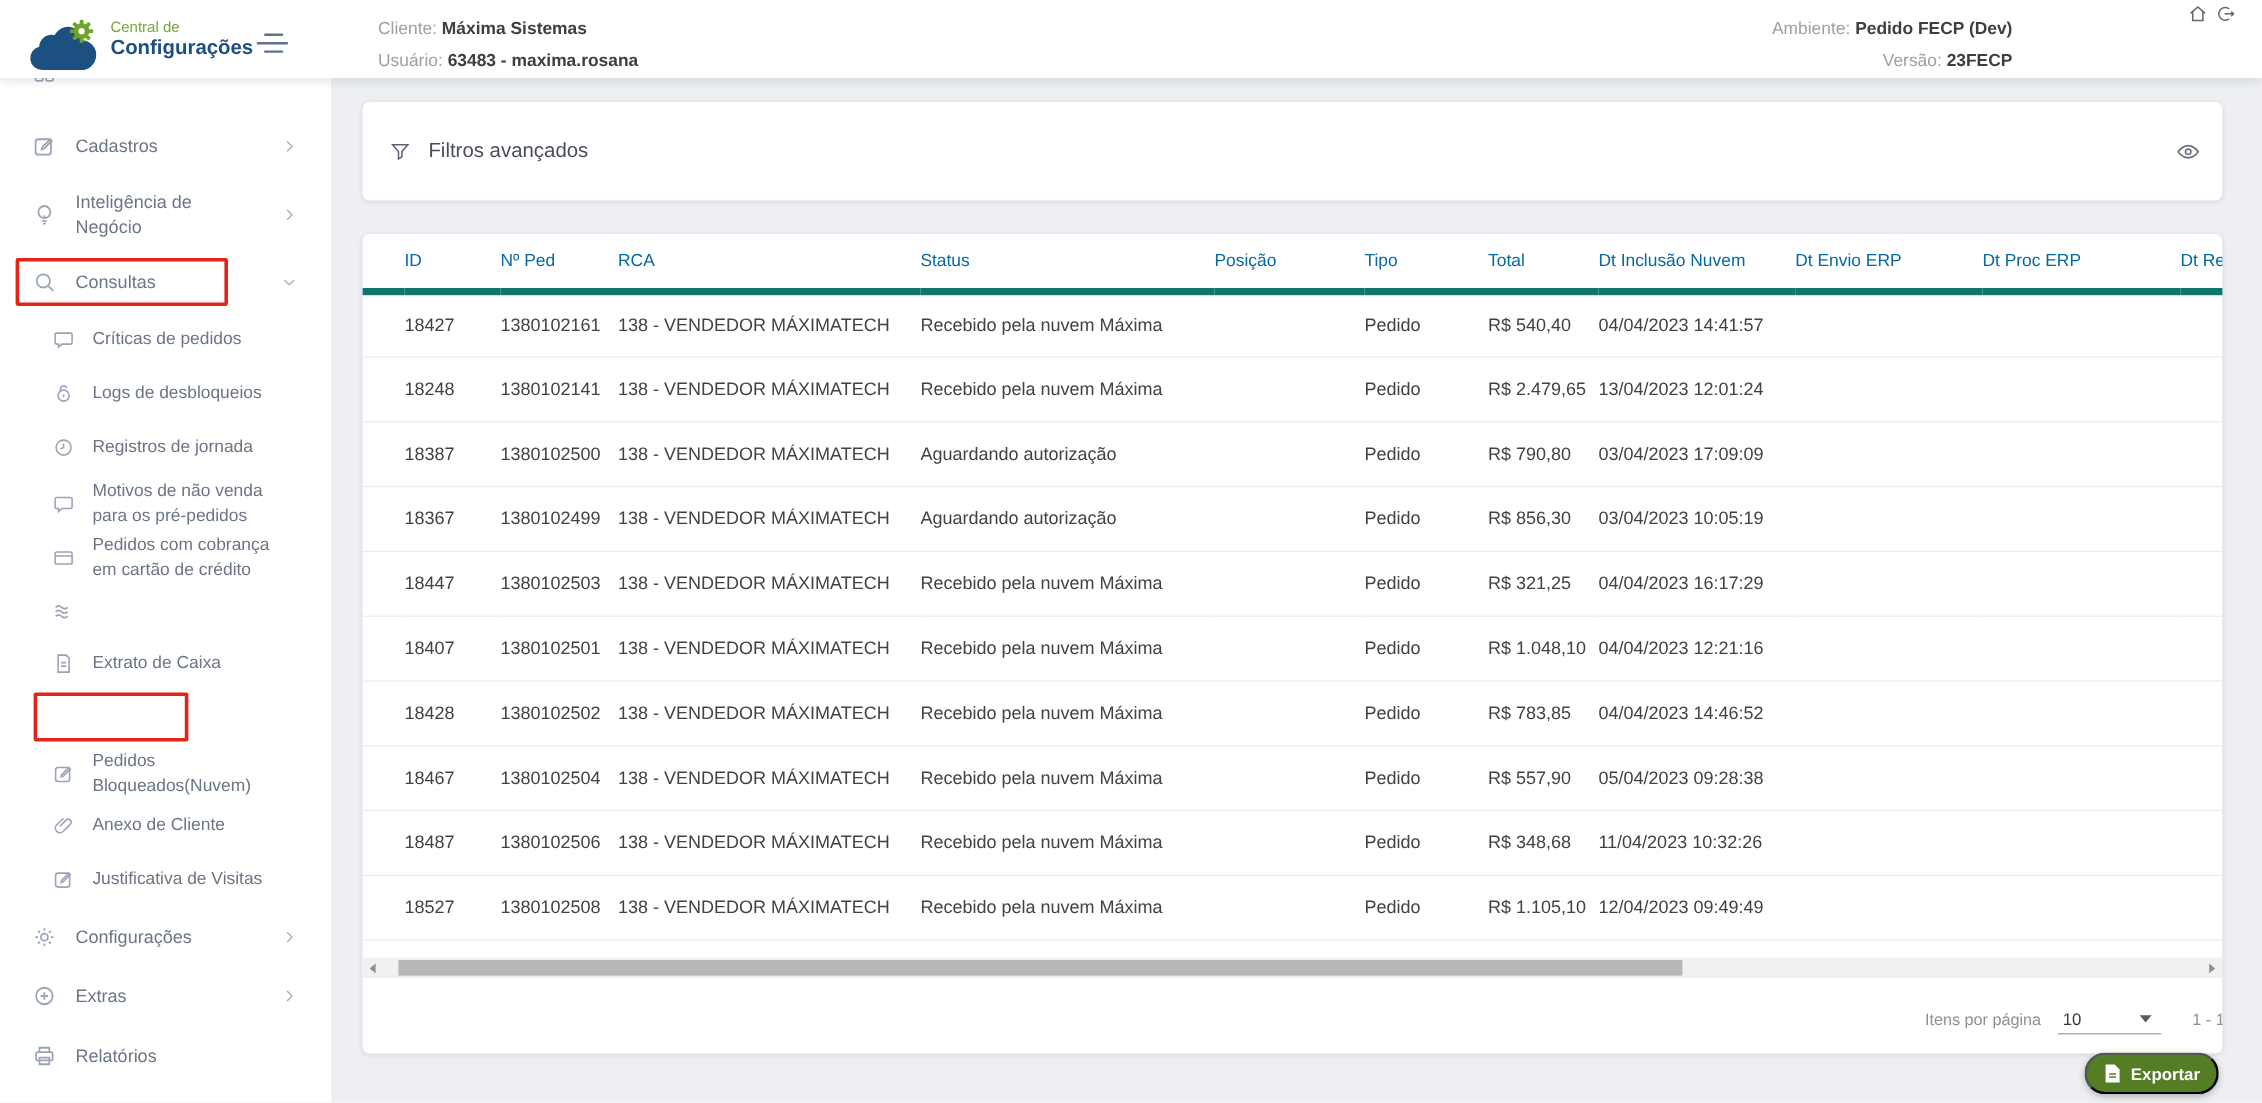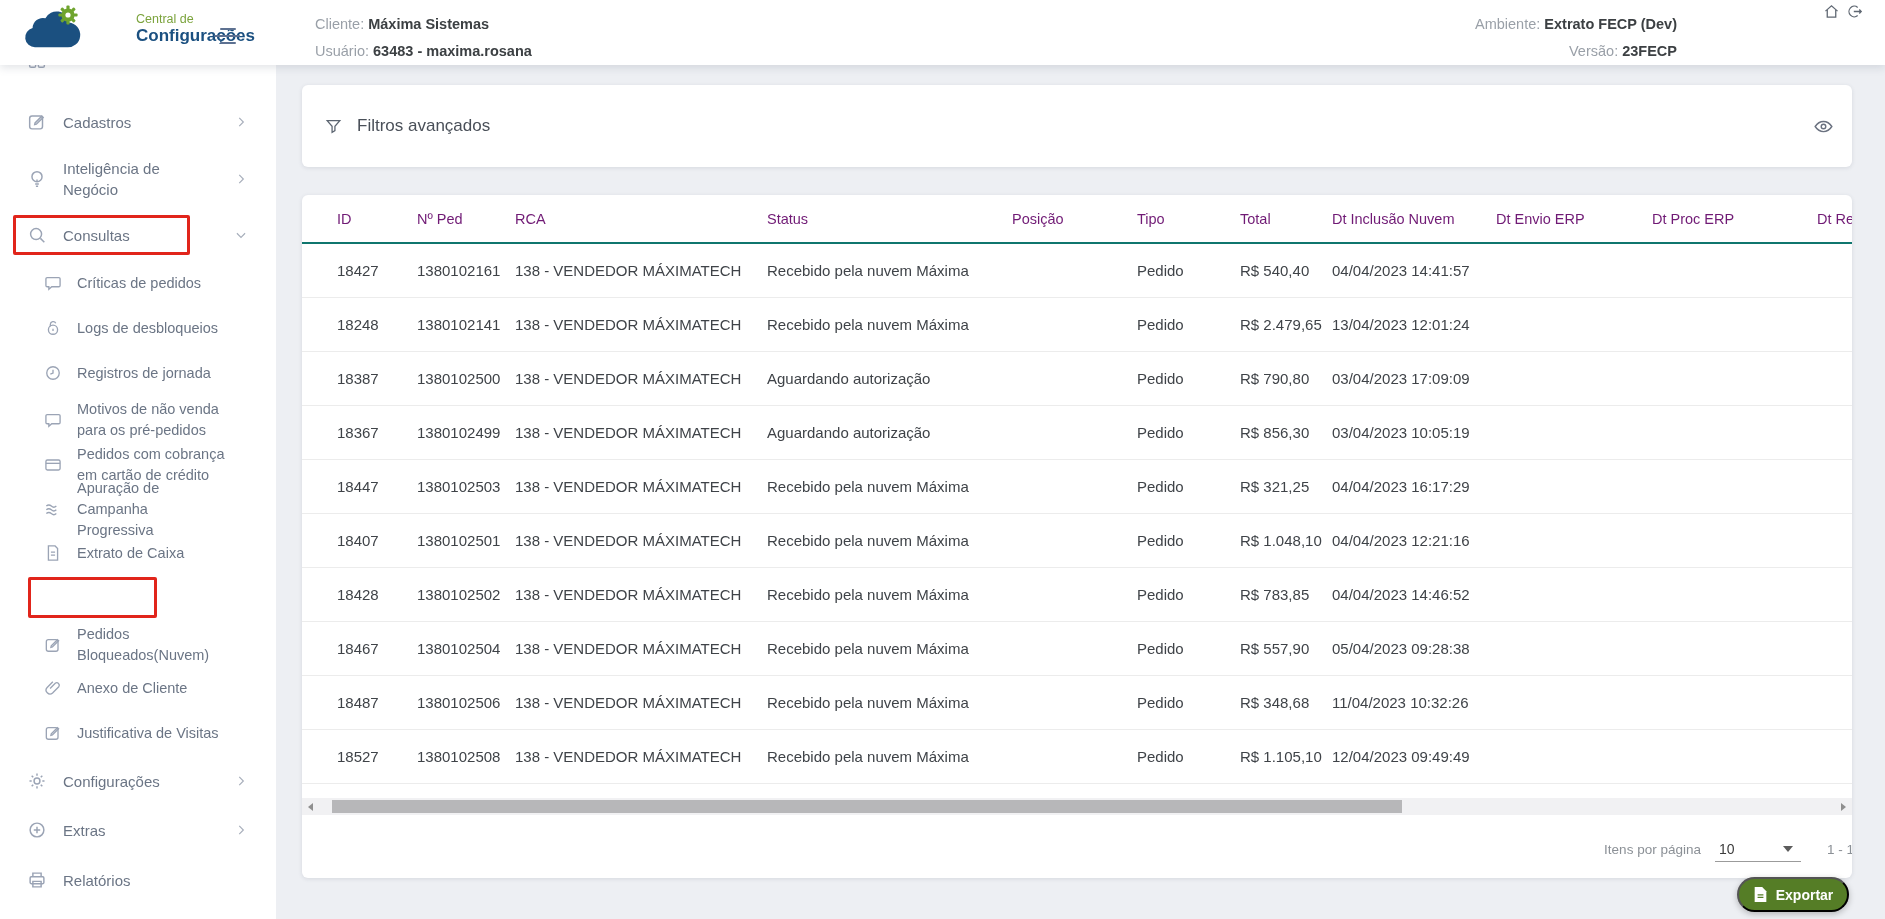--- a/index.html
+++ b/index.html
@@ -17,21 +17,21 @@
   .sub .nav-label { margin-left:13px; font-size:14.5px; width:150px; }
   .nav-item.active { background:#f4f4f7; }
   .nav-item.active .nav-ico, .nav-item.active .nav-label { color:#3f51b5; }
   svg { display:block; }
 
   .annotation-box { position:absolute; border:3px solid #e1251b; border-radius:2px; z-index:40; pointer-events:none; }
 
   
   #topbar { position:absolute; left:0; top:0; width:1885px; height:65px; background:#ffffff; z-index:30;
             box-shadow:0 3px 8px rgba(100,110,130,0.18); }
-  #logo { position:absolute; left:22px; top:5px; display:flex; align-items:center; cursor:pointer;gap:44px; }
+  #logo { position:absolute; left:22px; top:16px; display:flex; cursor:pointer; }
   .logo-text { margin-left:8px; }
   .logo-top { font-size:12.5px; color:#7ba33c; line-height:14px; }
   .logo-bottom { font-size:17px; font-weight:bold; color:#1b5080; line-height:19px; }
   #hamburger { position:absolute; left:214px; top:27px; width:28px; height:20px; cursor:pointer; }
   #hamburger span { position:absolute; height:2px; background:#5d7191; border-radius:1px; }
   #hamburger .h1 { top:1px;  left:6px; width:16px; }
   #hamburger .h2 { top:8px;  left:0;  width:26px; }
   #hamburger .h3 { top:15px; left:6px; width:16px; }
 
   .hdr-block { position:absolute; top:0; height:65px; font-size:14.5px; }
@@ -45,21 +45,21 @@
   .card { position:absolute; background:#ffffff; border-radius:6px; box-shadow:0 1px 4px rgba(60,70,90,0.13); }
   #filter-card { left:302px; top:85px; width:1550px; height:82px; }
   #filter-head { display:flex; align-items:center; height:82px; padding-left:22px; cursor:pointer; }
   #filter-title { margin-left:14px; font-size:17px; color:#494f58; }
   #filter-eye { position:absolute; right:18px; top:31px; width:21px; height:21px; color:#6b7280; cursor:pointer; }
 
   #table-card { left:302px; top:195px; width:1550px; height:683px; overflow:hidden; }
   table { border-collapse:collapse; table-layout:fixed; width:1690px; }
   th, td { text-align:left; white-space:nowrap; overflow:hidden; font-weight:normal; padding:0; }
   thead tr { height:48px; }
-  thead th { color:#701a75; font-size:14.5px; border-bottom:2px solid #0f766e; }
+  thead th { color:#0369a1; font-size:14.5px; border-bottom:6px solid #0f766e; }
   tbody tr { height:54px; cursor:pointer; }
   tbody td { color:#3f4348; font-size:15px; border-bottom:1px solid #ececec; }
 
   
   #hscroll { position:absolute; left:0; top:603px; width:1550px; height:17px; background:#f1f1f3; }
   .scroll-arrow { position:absolute; top:0; width:17px; height:17px; display:flex; align-items:center; justify-content:center; cursor:pointer; }
   #hscroll-left { left:0; } #hscroll-right { right:0; }
   .tri-l { width:0; height:0; border-top:4px solid transparent; border-bottom:4px solid transparent; border-right:5px solid #8f8f8f; }
   .tri-r { width:0; height:0; border-top:4px solid transparent; border-bottom:4px solid transparent; border-left:5px solid #8f8f8f; }
   #hscroll-thumb { position:absolute; left:30px; top:2px; width:1070px; height:13px; background:#b7b7b9; cursor:grab; }
@@ -193,21 +193,20 @@
     </div>
 
     <div class="nav-item sub" style="top:486px;height:46px">
       <span class="nav-ico">
         <svg width="20" height="20" viewBox="0 0 24 24" fill="none" stroke="currentColor" stroke-width="1.6">
             <path d="M4 8.5c2-1.8 4-1.8 6 0s4 1.8 6 0"></path>
             <path d="M4 13c2-1.8 4-1.8 6 0s4 1.8 6 0"></path>
             <path d="M4 17.5c2-1.8 4-1.8 6 0s4 1.8 6 0"></path>
           </svg>
       </span>
-      <span class="nav-label">Apuração de Campanha Progressiva</span>
     </div>
 
     <div class="nav-item sub" style="top:533px;height:40px">
       <span class="nav-ico">
         <svg width="20" height="20" viewBox="0 0 24 24" fill="none" stroke="currentColor" stroke-width="1.6">
             <path d="M6.5 3.5h8l3 3v14h-11z"></path>
             <path d="M9.5 11h5M9.5 14.5h5"></path>
           </svg>
       </span>
       <span class="nav-label">Extrato de Caixa</span>
@@ -328,21 +327,21 @@
       </div>
       <div class="hdr-line" style="top:43px">
         <span class="hdr-label">Usuário:</span>
         <span class="hdr-value">63483 - maxima.rosana</span>
       </div>
     </div>
 
     <div class="hdr-block" style="right:208px;width:480px">
       <div class="hdr-line" style="top:16px;right:0">
         <span class="hdr-label">Ambiente:</span>
-        <span class="hdr-value">Extrato FECP (Dev)</span>
+        <span class="hdr-value">Pedido FECP (Dev)</span>
       </div>
       <div class="hdr-line" style="top:43px;right:0">
         <span class="hdr-label">Versão:</span>
         <span class="hdr-value">23FECP</span>
       </div>
     </div>
 
     <div id="corner-icons">
       <span class="cico">
         <svg width="17" height="17" viewBox="0 0 24 24" fill="none" stroke="currentColor" stroke-width="1.8">

